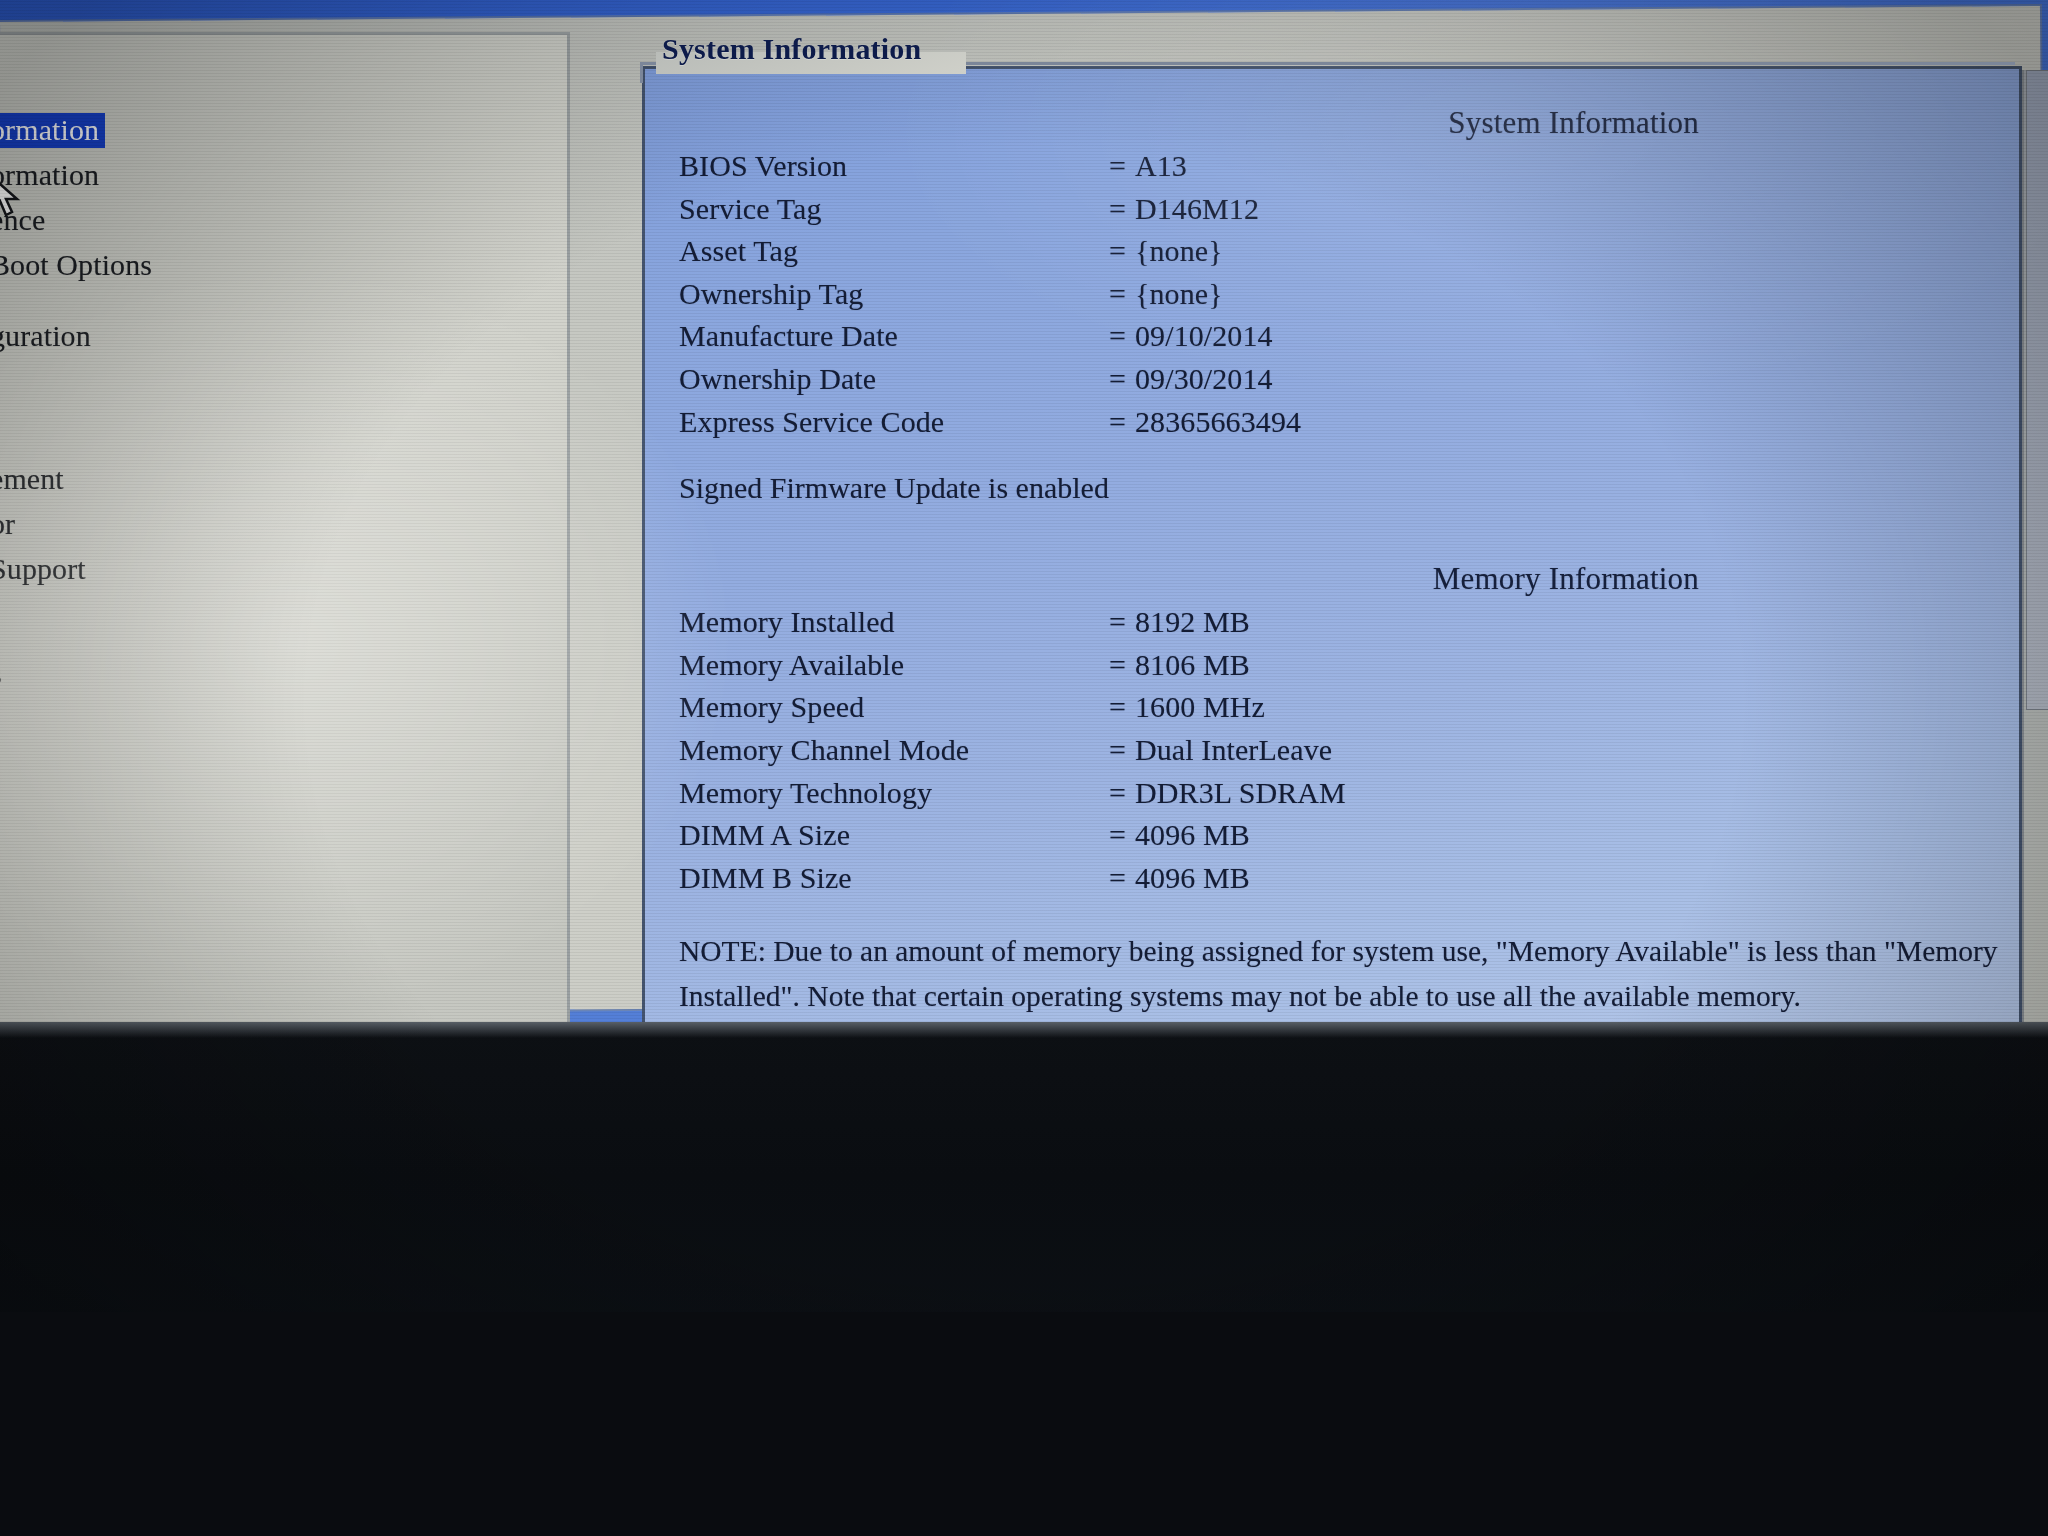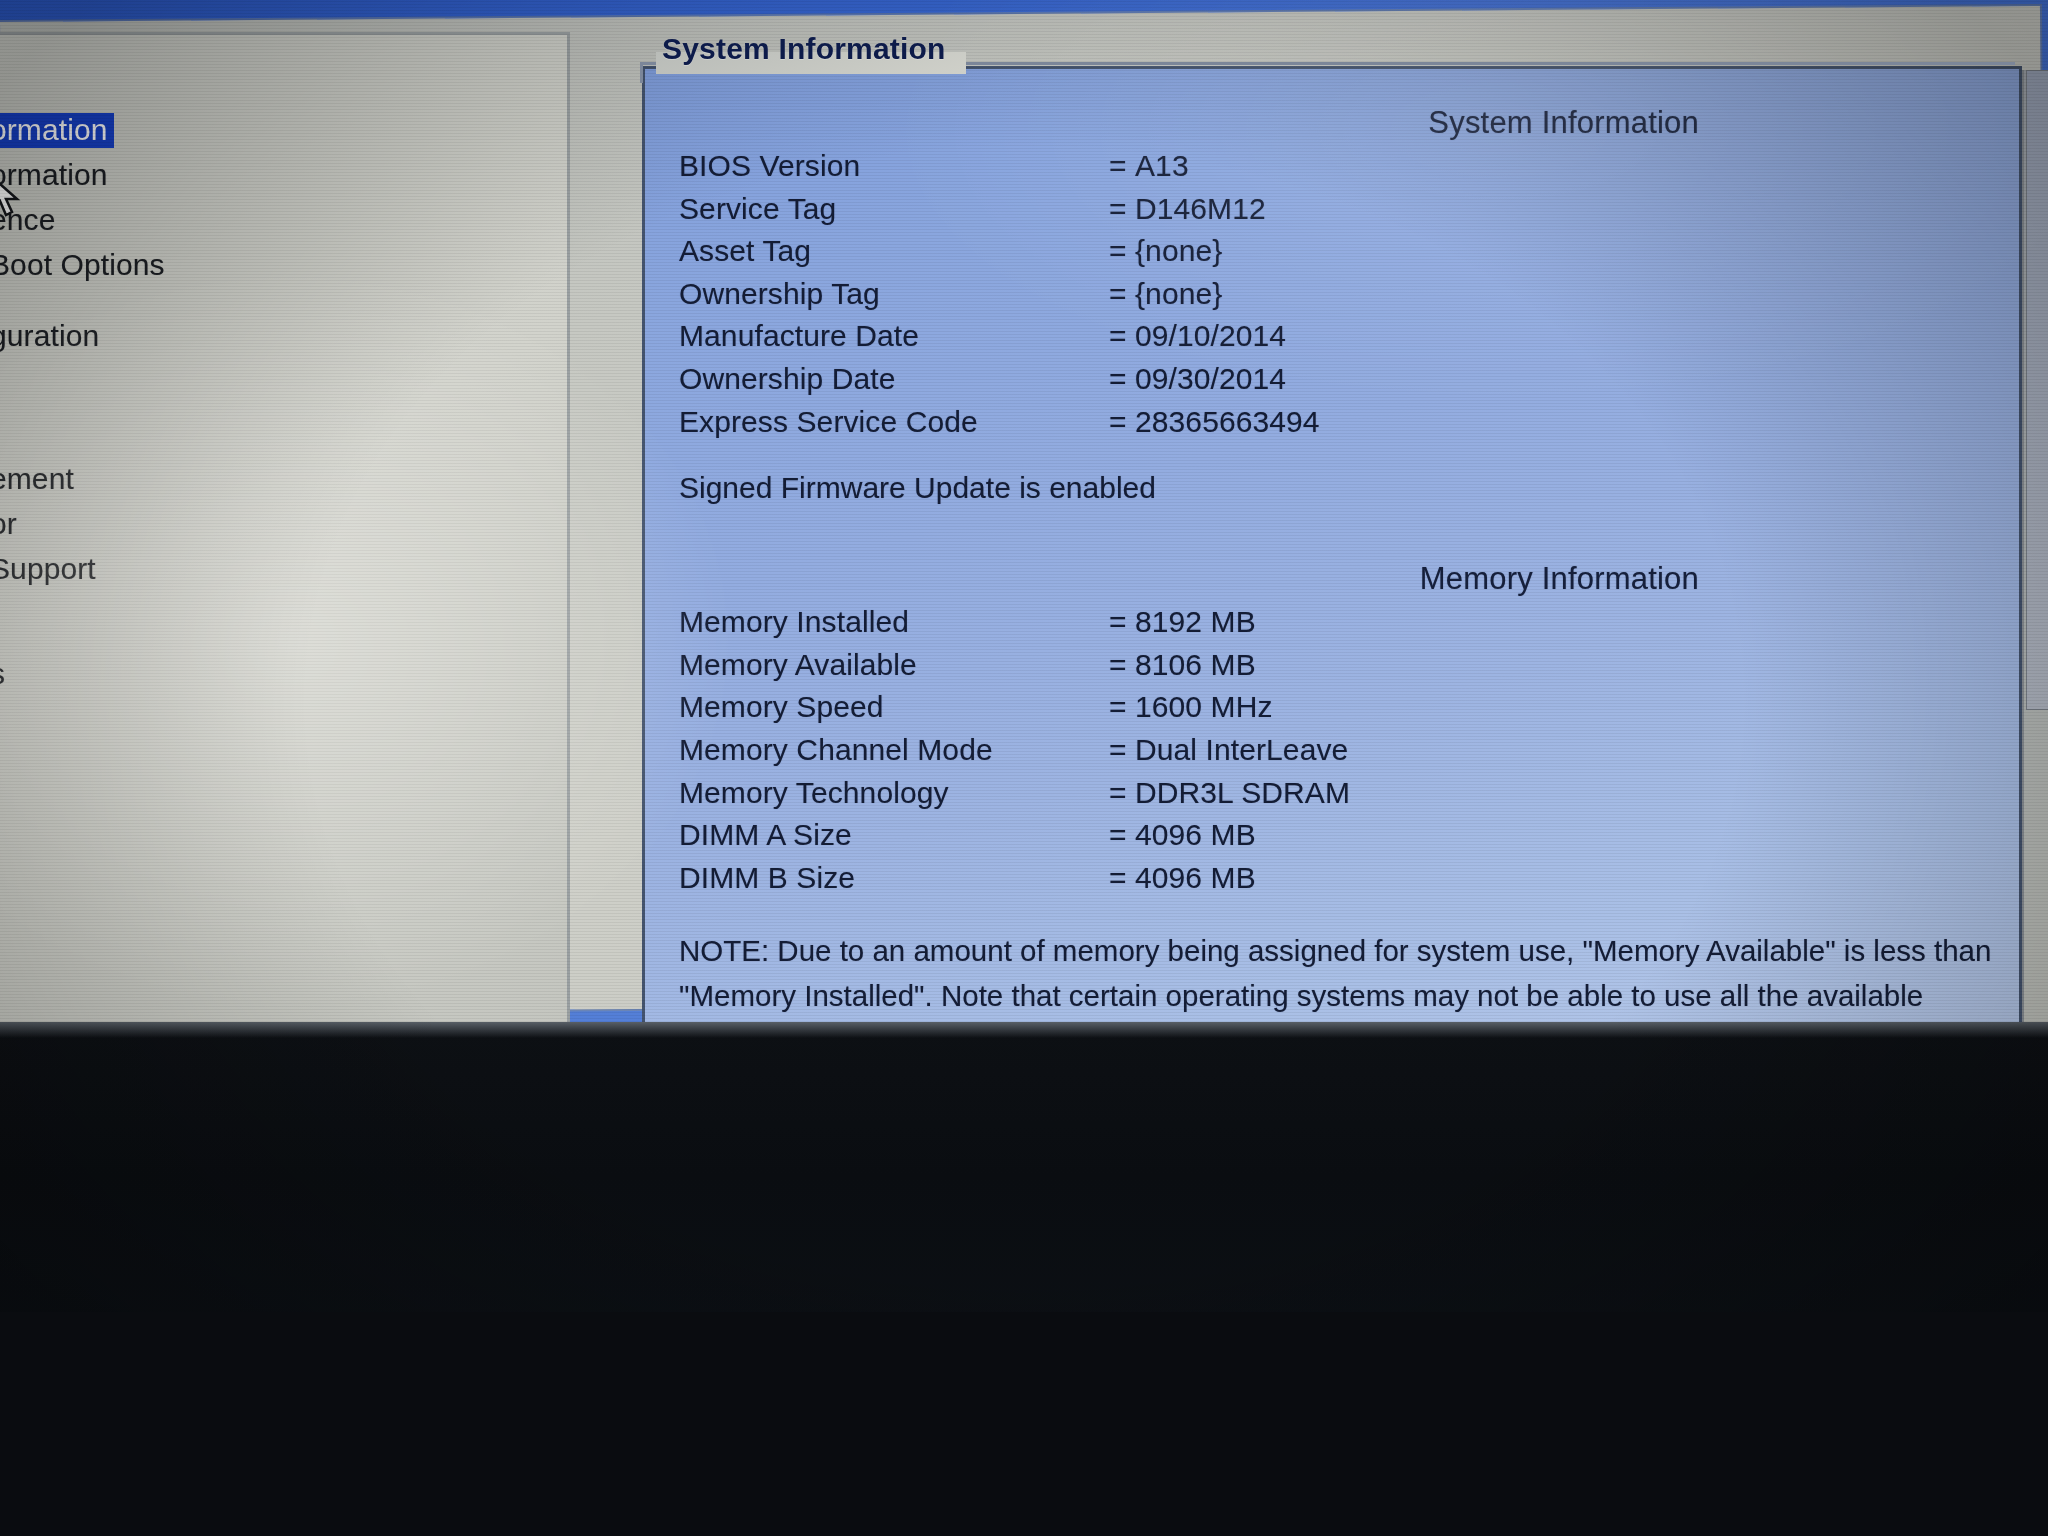--- a/index.html
+++ b/index.html
@@ -11,20 +11,21 @@
     background: #0a0c10;
     font-family: "Liberation Sans", sans-serif;
   }
 
   
   #photo {
     position: relative;
     width: 2048px; height: 1312px;
     background: #eab308;
     overflow: hidden;
+    font-family: Liberation Serif, serif;
   }
 
   
   .desktop-blue {
     position: absolute;
     left: 0; top: 0; width: 2048px; height: 1022px;
     background: linear-gradient(170deg, #2a57c4 0%, #3f6fd8 20%, #4a78d6 55%, #5b84d8 100%);
   }
 
   

